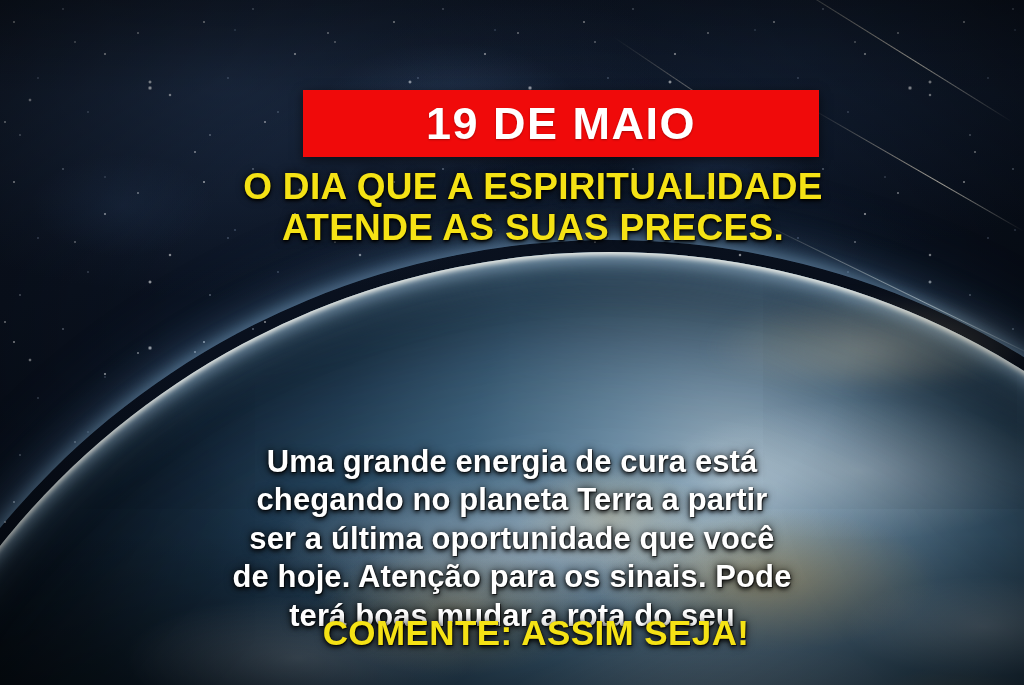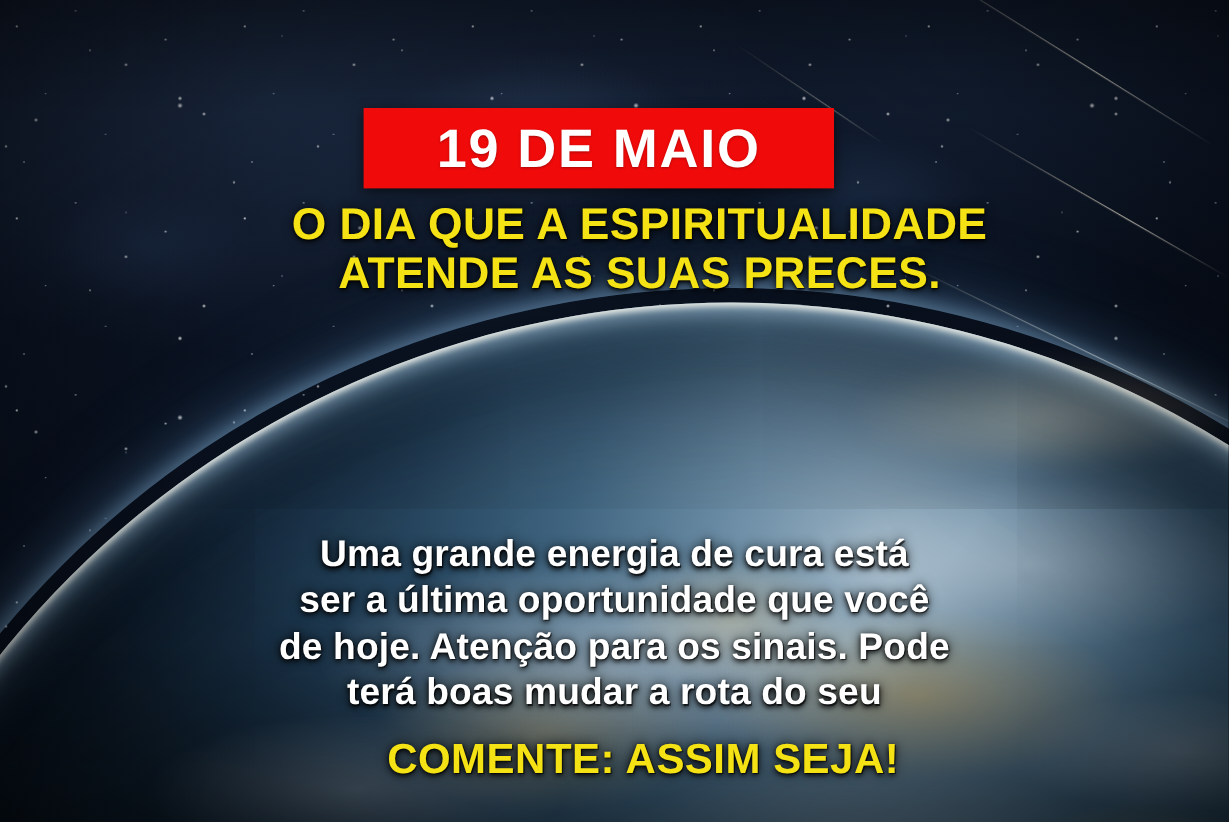--- a/index.html
+++ b/index.html
@@ -189,21 +189,21 @@
     flex-direction:column;
     align-items:center;
     text-align:center;
   }
 
   
   .date-banner{
     position:absolute;
     left:303px;
     top:90px;
-    width:392px;
+    width:516px;
     height:67px;
     background:#f00a0a;
     display:flex;
     align-items:center;
     justify-content:center;
     box-shadow:0 3px 10px rgba(0,0,0,.55);
   }
   .date-banner .date-text{
     color:#ffffff;
     font-size:45px;
@@ -301,20 +301,21 @@
       <span class="date-text">19 DE MAIO</span>
     </div>
 
     <div class="headline">
       <span class="hl-line">O DIA QUE A ESPIRITUALIDADE</span>
       <span class="hl-line">ATENDE AS SUAS PRECES.</span>
     </div>
 
     <div class="body-copy">
       <span class="bc-line">Uma grande energia de cura está</span>
+      <span class="bc-line">chegando no planeta Terra a partir</span>
       <span class="bc-line">ser a última oportunidade que você</span>
       <span class="bc-line">de hoje. Atenção para os sinais. Pode</span>
       <span class="bc-line">terá boas mudar a rota do seu</span>
     </div>
 
     <div class="cta">COMENTE: ASSIM SEJA!</div>
 
   </div>
 </div>
 

